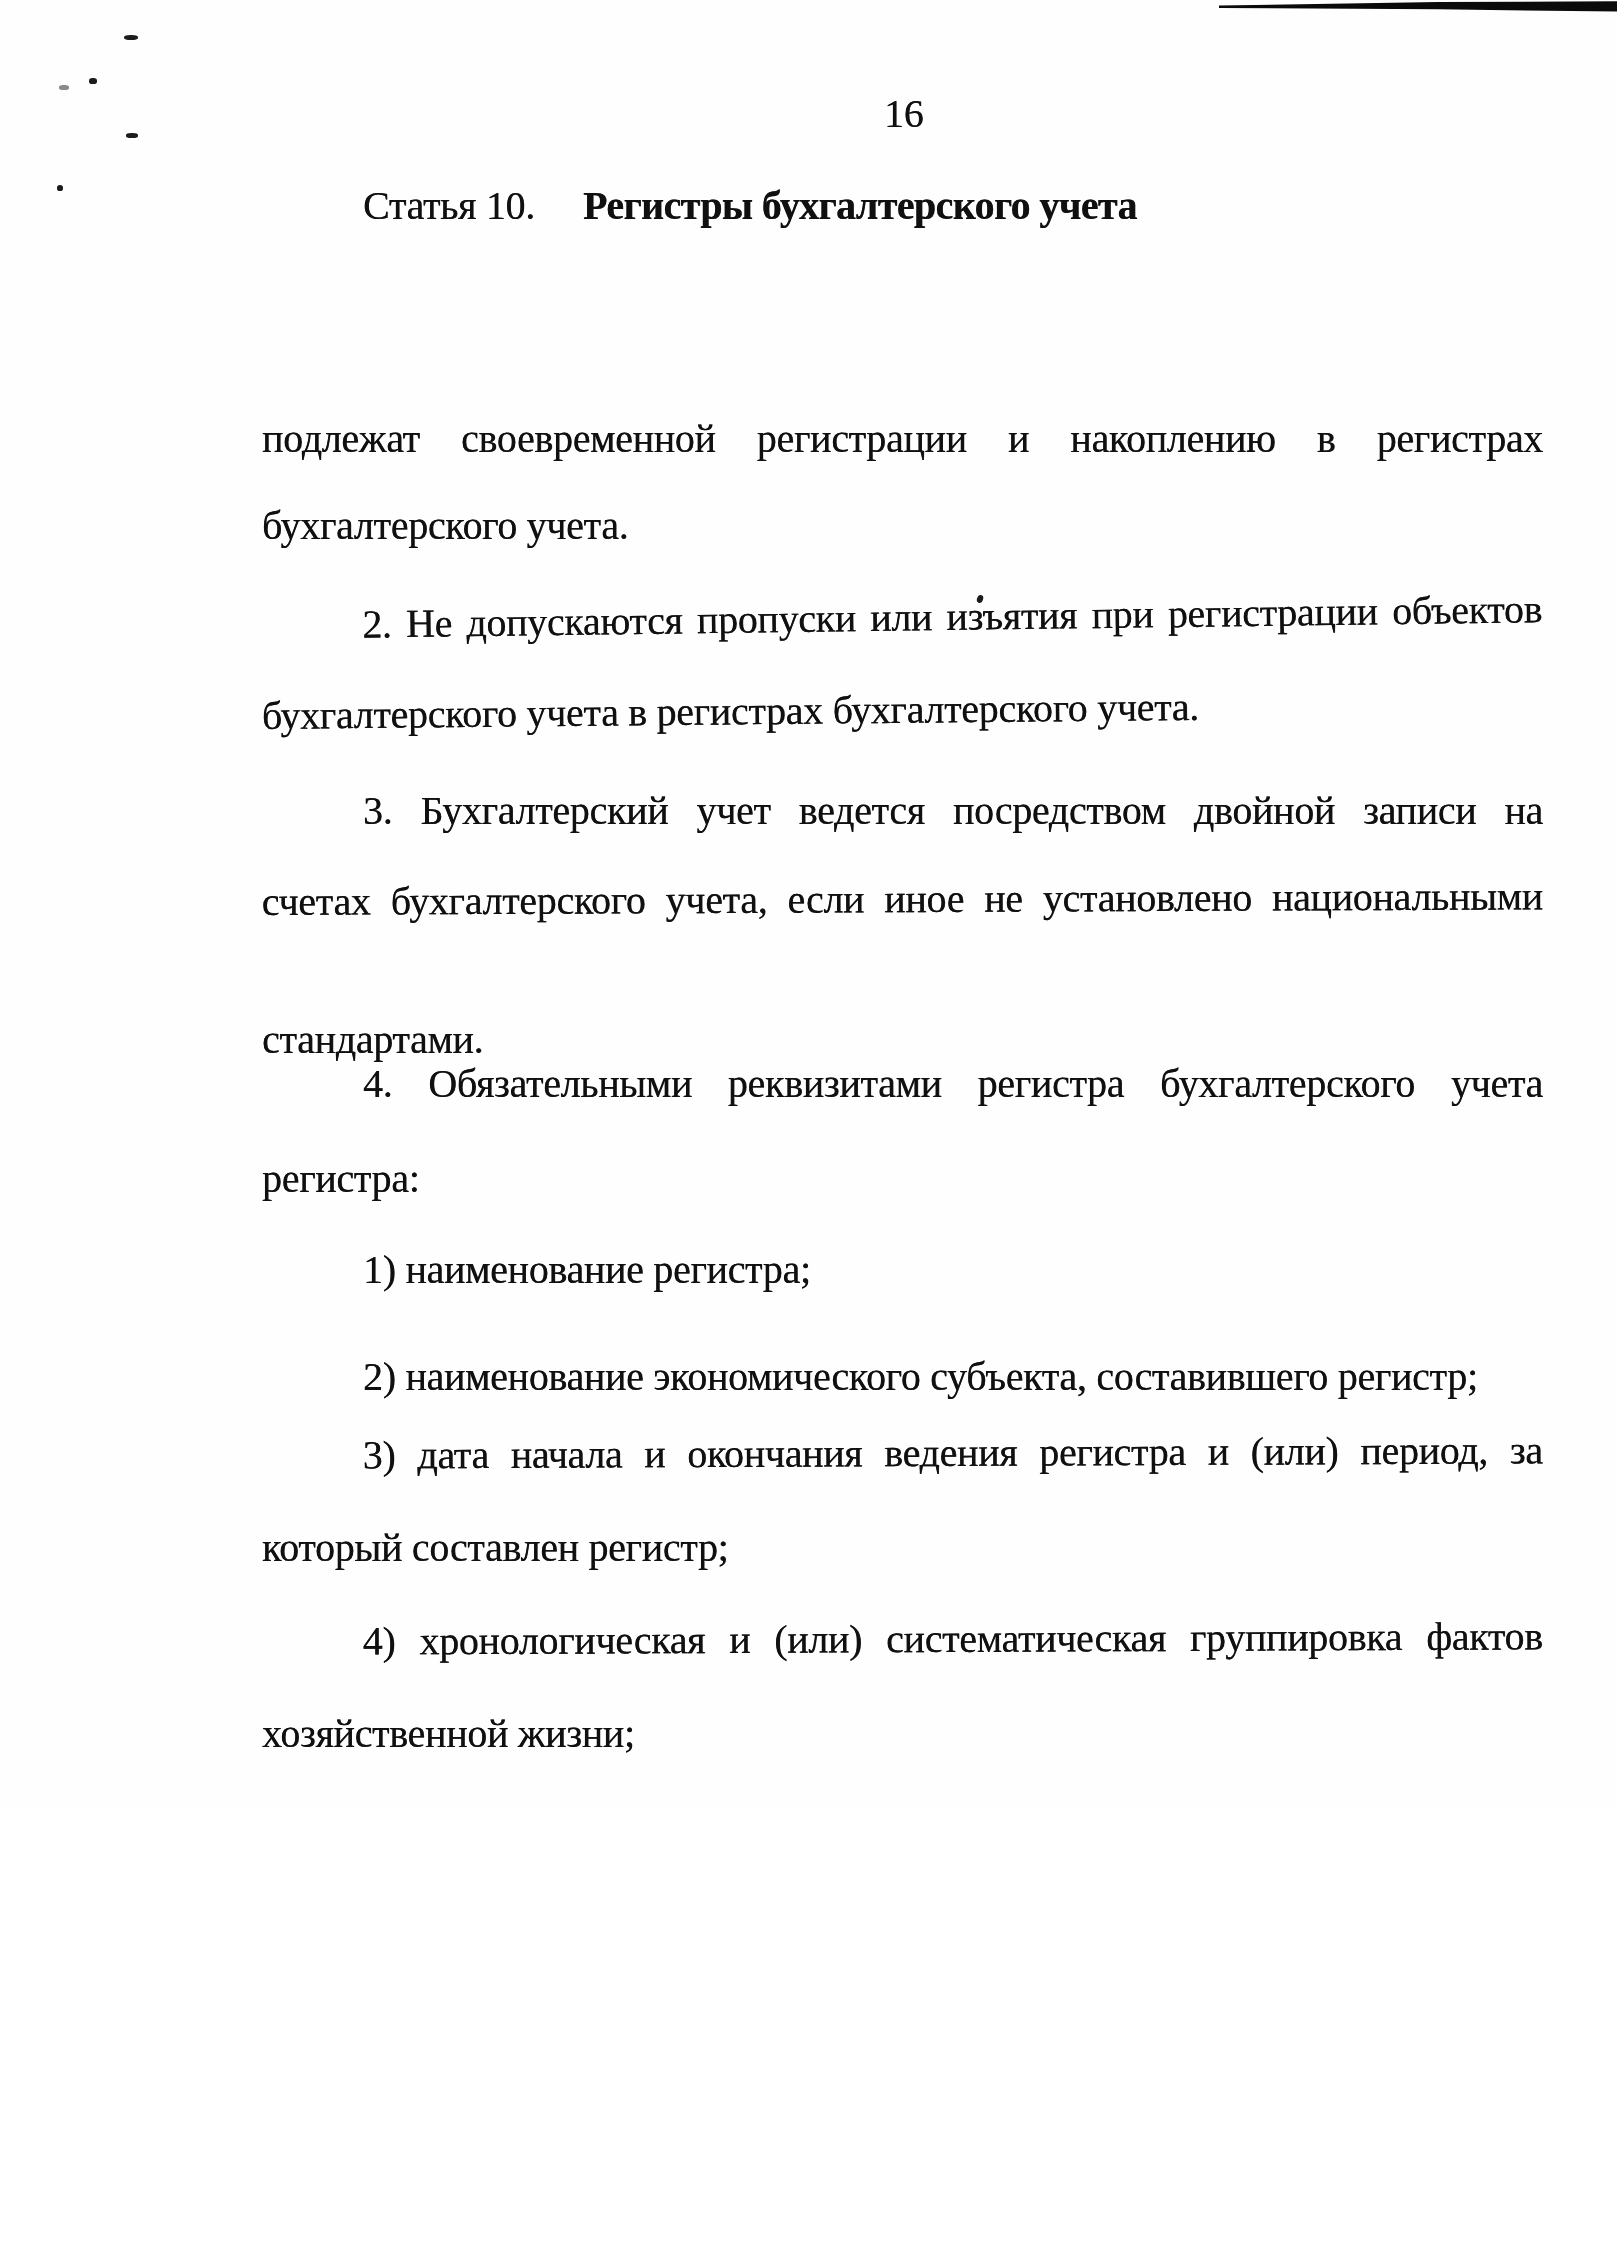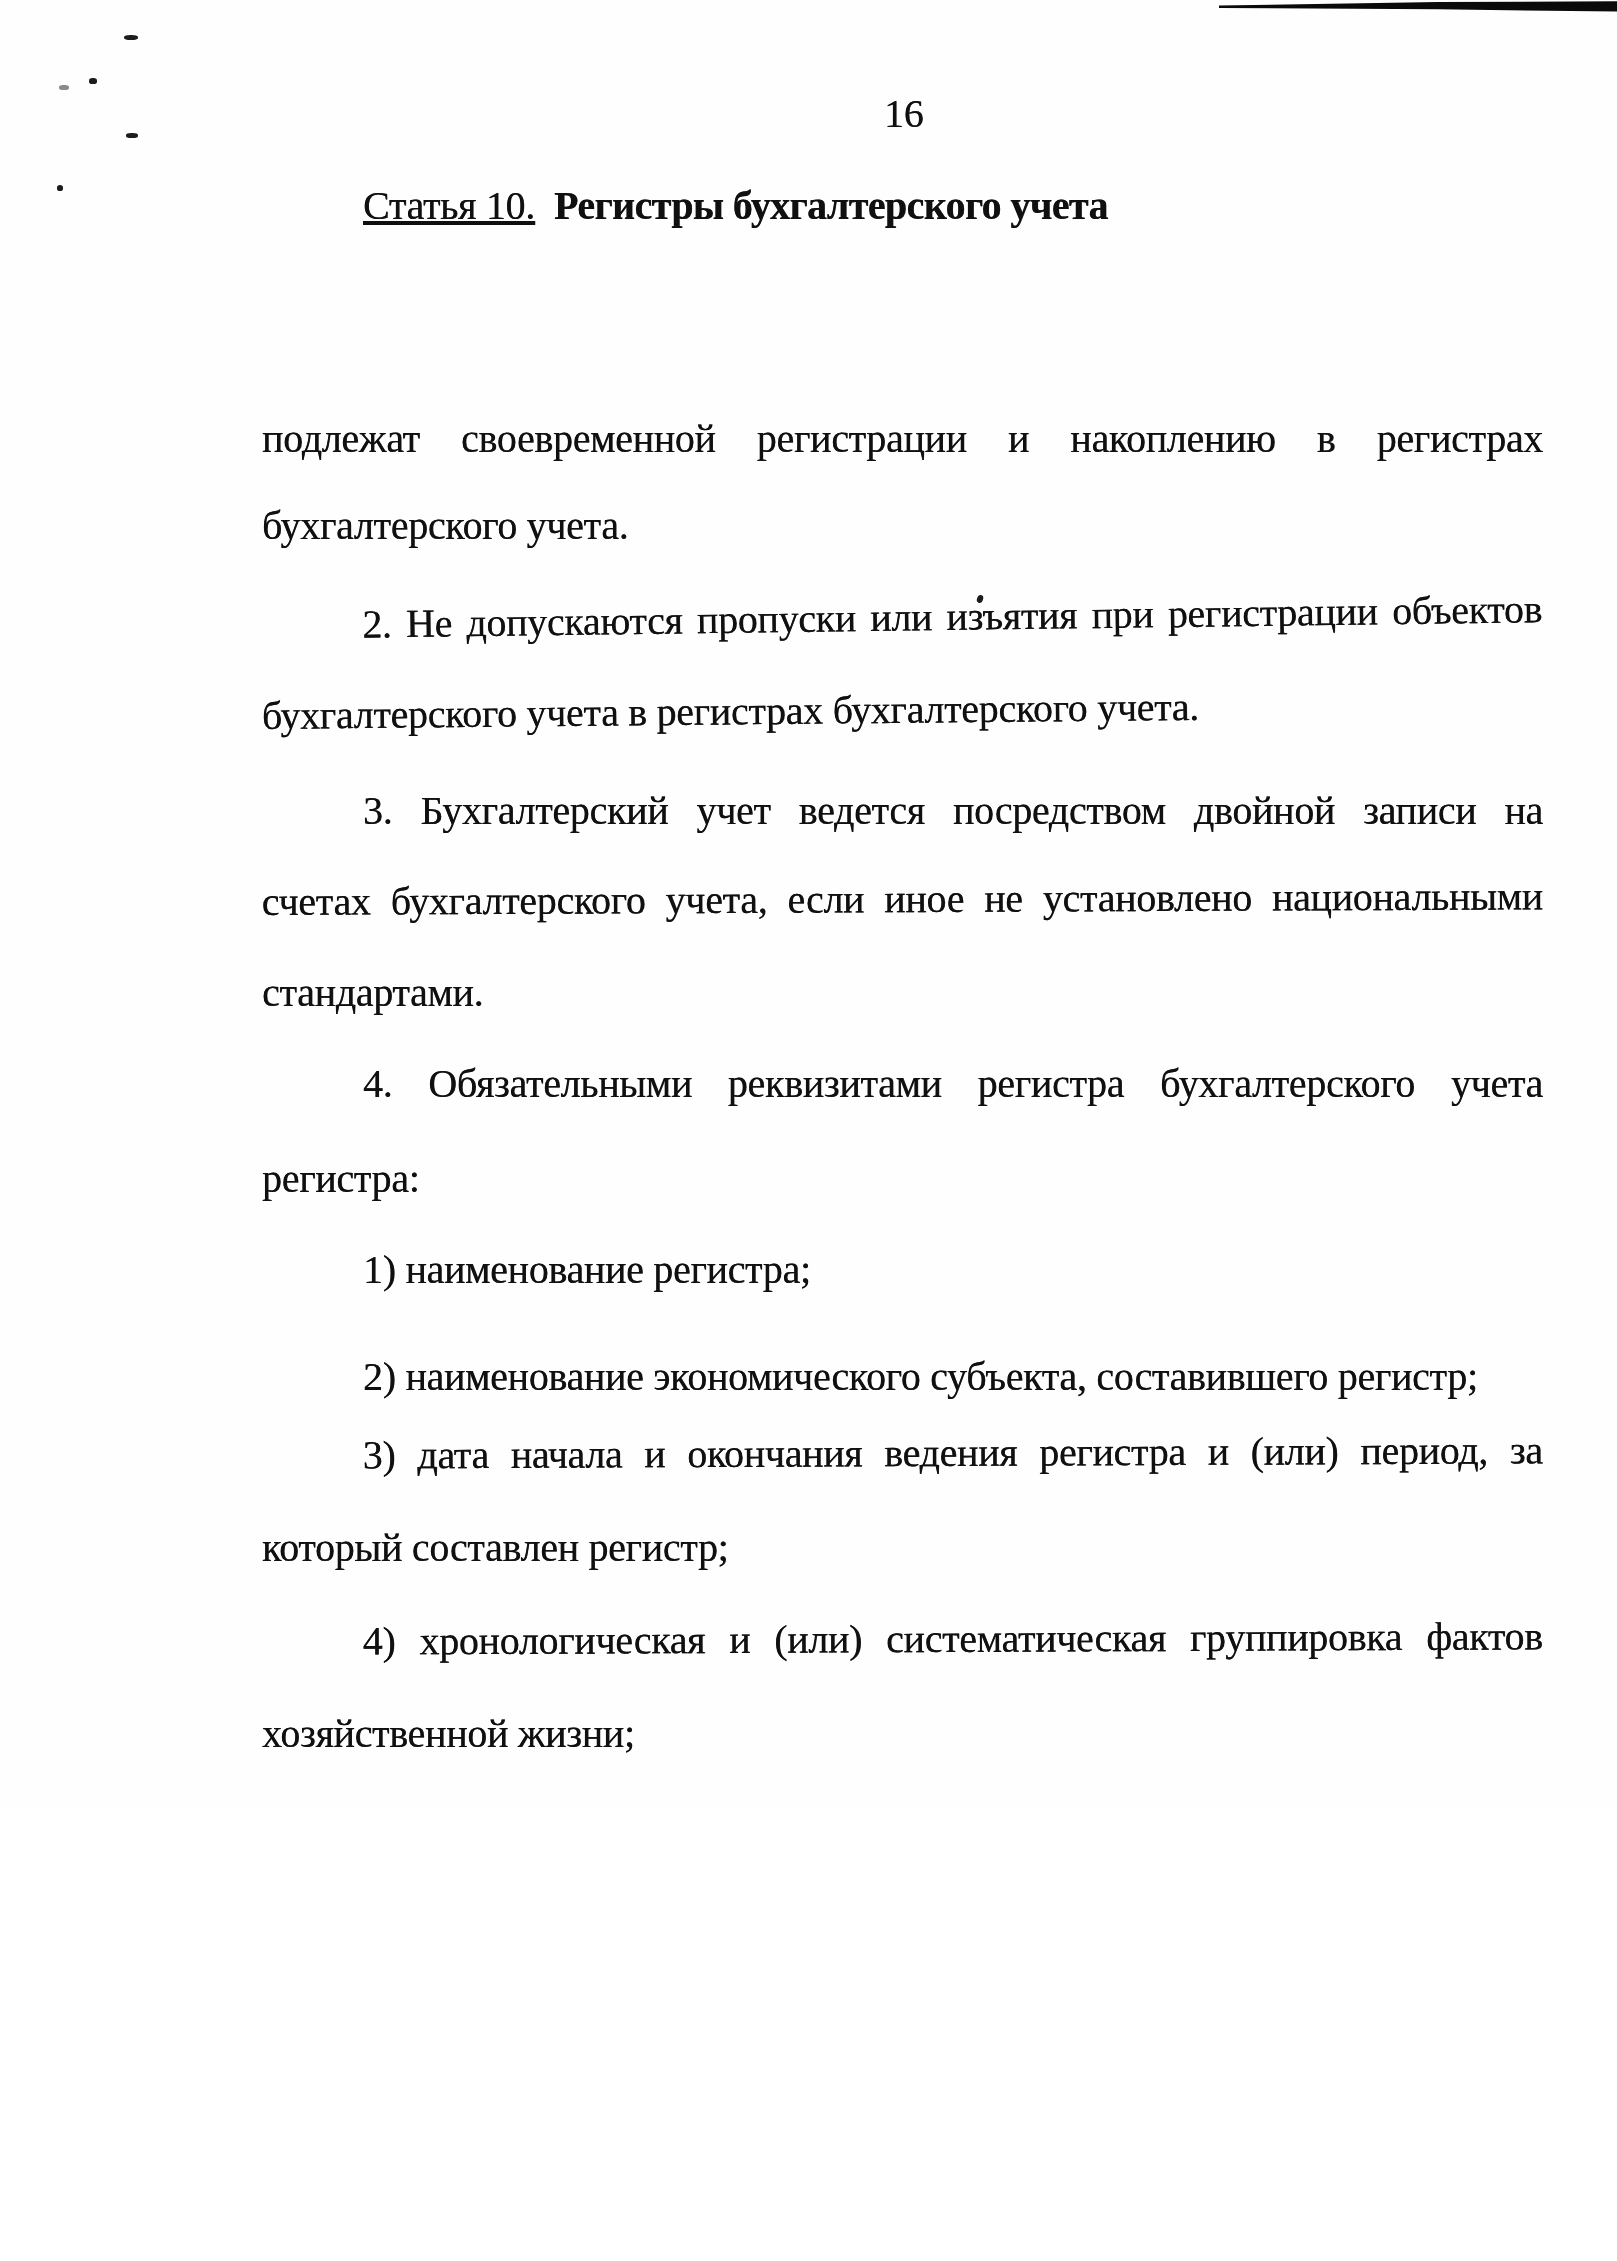--- a/index.html
+++ b/index.html
@@ -33,21 +33,21 @@
   }
   .ind { padding-left: 101px; }
   
   .jf { white-space: normal; text-align: justify; }
   .jf::after { content: ""; display: inline-block; width: 100%; height: 0; }
   .tilt-a { transform: rotate(-0.75deg); transform-origin: 0 100%; }
   .tilt-b { transform: rotate(-0.55deg); transform-origin: 0 100%; }
   .tilt-c { transform: rotate(-0.25deg); transform-origin: 0 100%; }
   .pageno { left: 884px; top: 94px; }
   .heading { left: 363px; top: 186px; }
-  .heading .article-label { font-weight: normal; margin-right: 19px; text-decoration: underline; }
+  .heading .article-label { font-weight: normal; margin-right: 48px; }
   .heading .article-name { font-weight: bold; letter-spacing: -0.6px; }
   .footer-note {
     position: absolute;
     left: 247px;
     top: 2135px;
     font-size: 26px;
     line-height: 26px;
     letter-spacing: -0.6px;
     white-space: nowrap;
     text-shadow: 0.3px 0 0 rgba(10,10,10,0.9);
@@ -91,21 +91,21 @@
   </div>
 
   <div class="txt bline jf" style="top:419px;">подлежат своевременной регистрации и накоплению в регистрах</div>
   <div class="txt bline" style="top:506px;">бухгалтерского учета.</div>
 
   <div class="txt bline ind jf tilt-a" style="top:606px;">2. Не допускаются пропуски или изъятия при регистрации объектов</div>
   <div class="txt bline tilt-b" style="top:696px;">бухгалтерского учета в регистрах бухгалтерского учета.</div>
 
   <div class="txt bline ind jf" style="top:791px;">3. Бухгалтерский учет ведется посредством двойной записи на</div>
   <div class="txt bline jf tilt-c" style="top:882px;">счетах бухгалтерского учета, если иное не установлено национальными</div>
-  <div class="txt bline" style="top:973px;">стандартами.</div>
+  <div class="txt bline" style="top:1020px;">стандартами.</div>
 
   <div class="txt bline ind jf" style="top:1064px;">4. Обязательными реквизитами регистра бухгалтерского учета</div>
   <div class="txt bline" style="top:1159px;">регистра:</div>
 
   <div class="txt bline ind" style="top:1250px;">1) наименование регистра;</div>
   <div class="txt bline ind" style="top:1343px;margin-top:14px;">2) наименование экономического субъекта, составившего регистр;</div>
   <div class="txt bline ind jf tilt-c" style="top:1436px;">3) дата начала и окончания ведения регистра и (или) период, за</div>
   <div class="txt bline" style="top:1528px;">который составлен регистр;</div>
   <div class="txt bline ind jf tilt-c" style="top:1622px;">4) хронологическая и (или) систематическая группировка фактов</div>
   <div class="txt bline" style="top:1714px;">хозяйственной жизни;</div>

